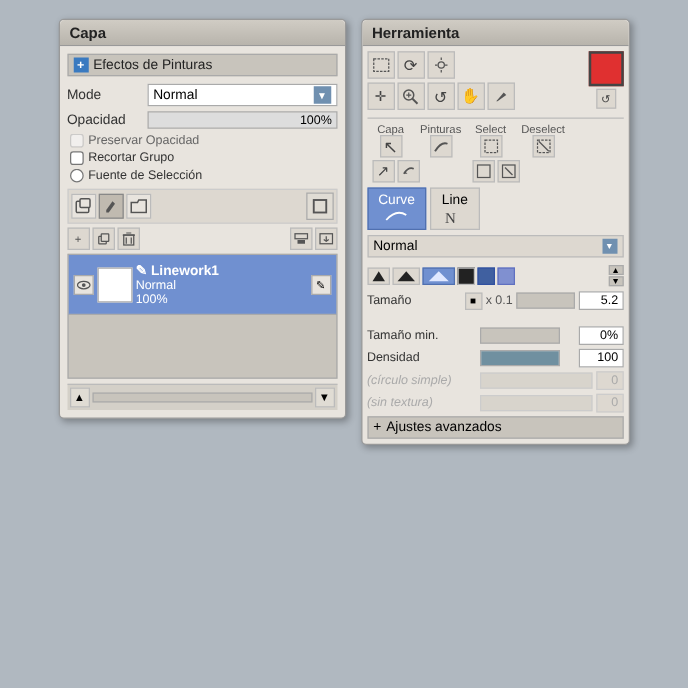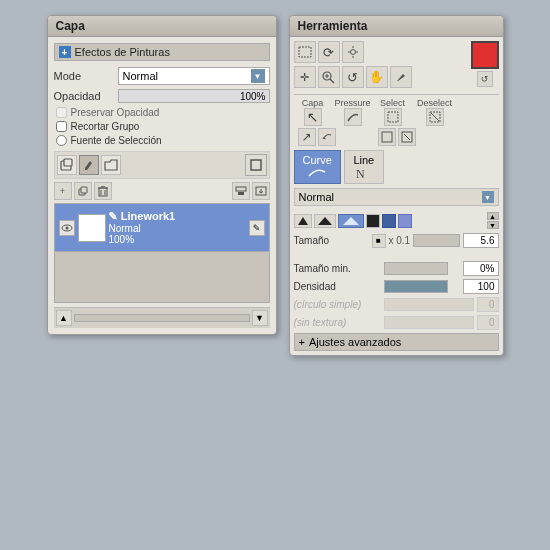--- a/index.html
+++ b/index.html
@@ -666,21 +666,21 @@
     </div>
 
     <div class="tool-section-divider"></div>
 
     <div style="display:flex; gap:2px; margin-bottom:2px; align-items:center;">
       <div style="display:flex; flex-direction:column; align-items:center; min-width:38px;">
         <span style="font-size:9px; color:#555;">Capa</span>
         <div class="tool-btn" style="width:18px;height:18px;font-size:14px;">↖</div>
       </div>
       <div style="display:flex; flex-direction:column; align-items:center; min-width:38px;">
-        <span style="font-size:9px; color:#555;">Pressure</span>
+        <span style="font-size:9px; color:#555;">Pinturas</span>
         <div class="tool-btn" style="width:18px;height:18px;">
           <svg width="14" height="12" viewBox="0 0 14 12">
               <path d="M2 10 Q7 2 12 4" fill="none" stroke="#555" stroke-width="1.5"></path>
             </svg>
         </div>
       </div>
       <div style="display:flex; flex-direction:column; align-items:center; min-width:38px;">
         <span style="font-size:9px; color:#555;">Select</span>
         <div class="tool-btn" style="width:18px;height:18px;font-size:9px;">
           <svg width="12" height="12" viewBox="0 0 12 12">
@@ -769,21 +769,21 @@
         <div style="width:12px;height:8px;background:#c8c4bc;border:1px solid #aaa;display:flex;align-items:center;justify-content:center;cursor:pointer;font-size:7px;">▲</div>
         <div style="width:12px;height:8px;background:#c8c4bc;border:1px solid #aaa;display:flex;align-items:center;justify-content:center;cursor:pointer;font-size:7px;">▼</div>
       </div>
     </div>
 
     <div class="size-row">
       <span class="prop-label">Tamaño</span>
       <div class="size-toggle">■</div>
       <span class="x-label">x 0.1</span>
       <div class="prop-bar" style="flex:1;height:13px;background:#c8c4bc;border:1px solid #aaa;"></div>
-      <div class="prop-value-box">5.6</div>
+      <div class="prop-value-box">5.2</div>
     </div>
 
     <div class="prop-row">
       <span class="prop-label">Tamaño min.</span>
       <div class="prop-bar">
         <div class="prop-bar-fill" style="width:0%;"></div>
       </div>
       <div class="prop-value-box">0%</div>
     </div>
 

